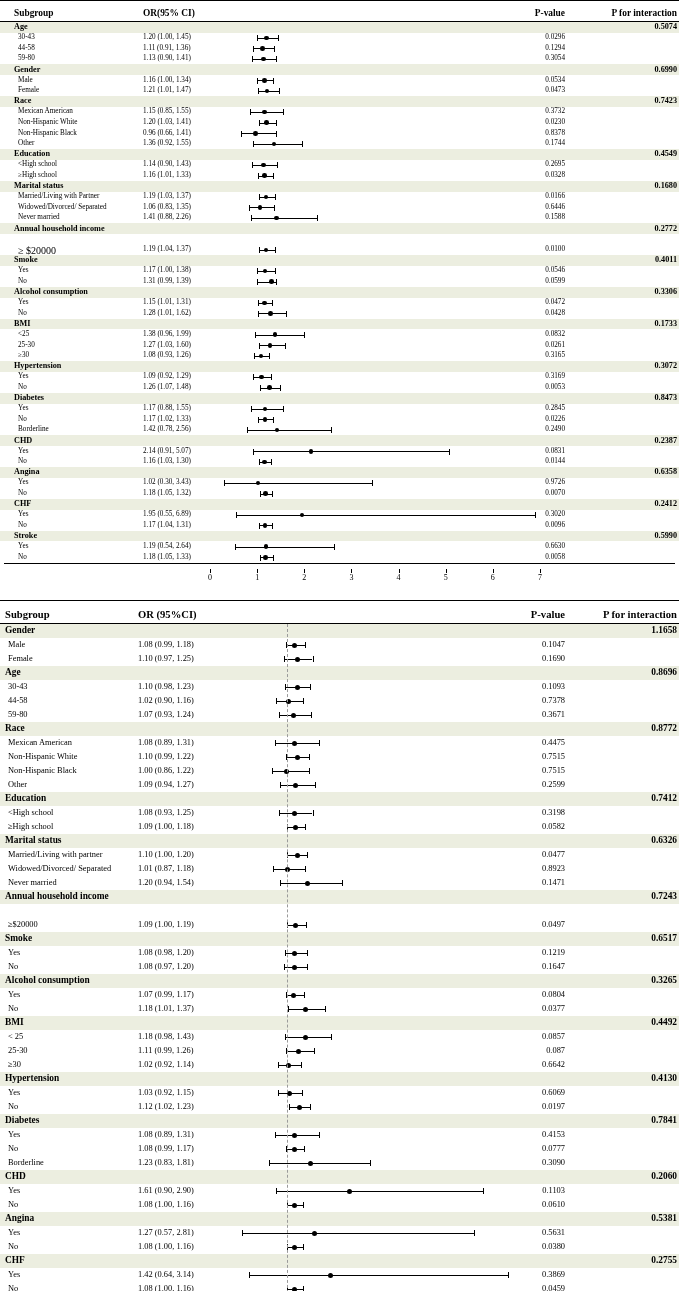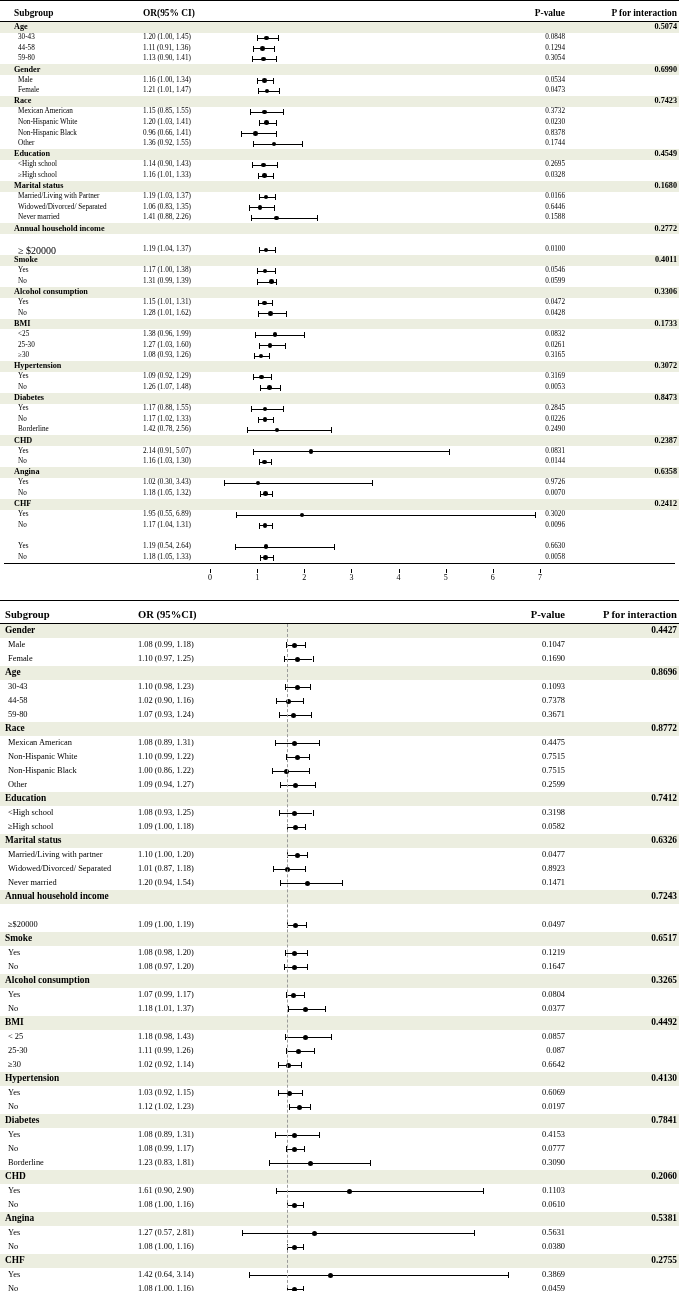--- a/index.html
+++ b/index.html
@@ -44,21 +44,21 @@
           <span class="cell" style="font-size: 9.4px; top: 6.8px; right: 2px;">P for interaction</span>
         </div>
         <div class="rows" style="height: 540.6px;">
           <div class="row grp" style="position: absolute; left: 0px; right: 0px; top: 0px; height: 10.6px;">
             <span class="lbl" style="left: 14px; top: 0.2px; font-size: 8.2px;">Age</span>
             <span class="pi" style="right: 2px; top: 0.2px; font-size: 8.2px;">0.5074</span>
           </div>
           <div class="row plain" style="position: absolute; left: 0px; right: 0px; top: 10.6px; height: 10.6px;">
             <span class="lbl" style="left: 18px; top: 0.7px; font-size: 7.2px;">30-43</span>
             <span class="est" style="left: 143px; top: 0.7px; font-size: 7.2px;">1.20 (1.00, 1.45)</span>
-            <span class="pv" style="right: 114px; top: 0.7px; font-size: 7.2px;">0.0848</span>
+            <span class="pv" style="right: 114px; top: 0.7px; font-size: 7.2px;">0.0296</span>
             <div class="plot" style="left: 0px; right: 0px;">
               <div class="ci" style="left: 257.143px; width: 21.2143px; top: 5.3px;"></div>
               <div class="cap" style="left: 257.143px; top: 2.7px; height: 6px;"></div>
               <div class="cap" style="left: 278.357px; top: 2.7px; height: 6px;"></div>
               <div class="pt" style="width: 4.6px; height: 4.6px; left: 264.271px; top: 3px;"></div>
             </div>
           </div>
           <div class="row plain" style="position: absolute; left: 0px; right: 0px; top: 21.2px; height: 10.6px;">
             <span class="lbl" style="left: 18px; top: 0.7px; font-size: 7.2px;">44-58</span>
             <span class="est" style="left: 143px; top: 0.7px; font-size: 7.2px;">1.11 (0.91, 1.36)</span>
@@ -455,20 +455,24 @@
           <div class="row plain" style="position: absolute; left: 0px; right: 0px; top: 498.2px; height: 10.6px;">
             <span class="lbl" style="left: 18px; top: 0.7px; font-size: 7.2px;">No</span>
             <span class="est" style="left: 143px; top: 0.7px; font-size: 7.2px;">1.17 (1.04, 1.31)</span>
             <span class="pv" style="right: 114px; top: 0.7px; font-size: 7.2px;">0.0096</span>
             <div class="plot" style="left: 0px; right: 0px;">
               <div class="ci" style="left: 259.029px; width: 12.7286px; top: 5.3px;"></div>
               <div class="cap" style="left: 259.029px; top: 2.7px; height: 6px;"></div>
               <div class="cap" style="left: 271.757px; top: 2.7px; height: 6px;"></div>
               <div class="pt" style="width: 4.6px; height: 4.6px; left: 262.857px; top: 3px;"></div>
             </div>
+          </div>
+          <div class="row grp" style="position: absolute; left: 0px; right: 0px; top: 508.8px; height: 10.6px;">
+            <span class="lbl" style="left: 14px; top: 0.2px; font-size: 8.2px;">Stroke</span>
+            <span class="pi" style="right: 2px; top: 0.2px; font-size: 8.2px;">0.5990</span>
           </div>
           <div class="row plain" style="position: absolute; left: 0px; right: 0px; top: 519.4px; height: 10.6px;">
             <span class="lbl" style="left: 18px; top: 0.7px; font-size: 7.2px;">Yes</span>
             <span class="est" style="left: 143px; top: 0.7px; font-size: 7.2px;">1.19 (0.54, 2.64)</span>
             <span class="pv" style="right: 114px; top: 0.7px; font-size: 7.2px;">0.6630</span>
             <div class="plot" style="left: 0px; right: 0px;">
               <div class="ci" style="left: 235.457px; width: 99px; top: 5.3px;"></div>
               <div class="cap" style="left: 235.457px; top: 2.7px; height: 6px;"></div>
               <div class="cap" style="left: 334.457px; top: 2.7px; height: 6px;"></div>
               <div class="pt" style="width: 4.6px; height: 4.6px; left: 263.8px; top: 3px;"></div>
@@ -511,21 +515,21 @@
       <div class="fp">
         <div class="hdr" style="height: 22px;">
           <span class="cell" style="font-size: 10.6px; top: 7.6px; left: 5px;">Subgroup</span>
           <span class="cell" style="font-size: 10.6px; top: 7.6px; left: 138px;">OR (95%CI)</span>
           <span class="cell" style="font-size: 10.6px; top: 7.6px; right: 114px;">P-value</span>
           <span class="cell" style="font-size: 10.6px; top: 7.6px; right: 2px;">P for interaction</span>
         </div>
         <div class="rows" style="height: 714px;">
           <div class="row grp" style="position: absolute; left: 0px; right: 0px; top: 0px; height: 14px;">
             <span class="lbl" style="left: 5px; top: 1.3px; font-size: 9.4px;">Gender</span>
-            <span class="pi" style="right: 2px; top: 1.3px; font-size: 9.4px;">0.4427</span>
+            <span class="pi" style="right: 2px; top: 1.3px; font-size: 9.4px;">1.1658</span>
           </div>
           <div class="row plain" style="position: absolute; left: 0px; right: 0px; top: 14px; height: 14px;">
             <span class="lbl" style="left: 8px; top: 1.8px; font-size: 8.4px;">Male</span>
             <span class="est" style="left: 138px; top: 1.8px; font-size: 8.4px;">1.08 (0.99, 1.18)</span>
             <span class="pv" style="right: 114px; top: 1.8px; font-size: 8.4px;">0.1047</span>
             <div class="plot" style="left: 0px; right: 0px;">
               <div class="ci" style="left: 285.633px; width: 19.6333px; top: 7px;"></div>
               <div class="cap" style="left: 285.633px; top: 4.4px; height: 6px;"></div>
               <div class="cap" style="left: 305.267px; top: 4.4px; height: 6px;"></div>
               <div class="pt" style="width: 5px; height: 5px; left: 292.433px; top: 4.5px;"></div>

